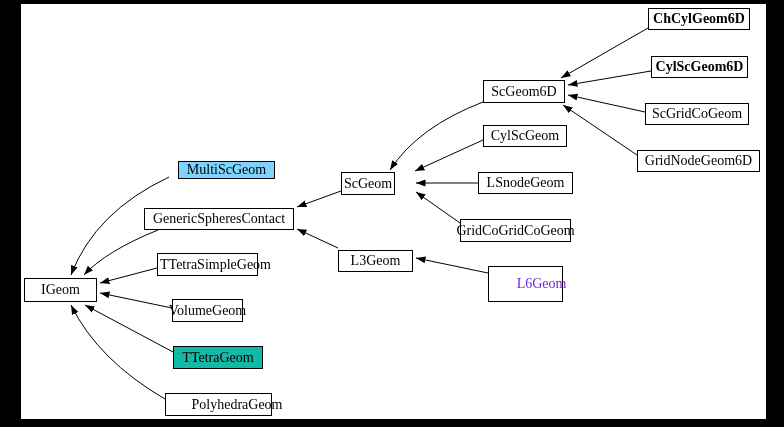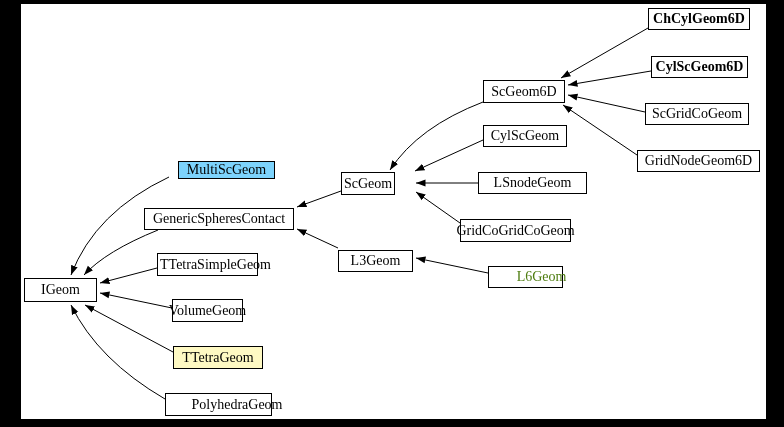--- a/index.html
+++ b/index.html
@@ -72,27 +72,27 @@
       <path d="M651,71 L568,85" fill="none" stroke="#000000" stroke-width="1" marker-end="url(#arrow)"></path>
       <path d="M645,112 L568,95" fill="none" stroke="#000000" stroke-width="1" marker-end="url(#arrow)"></path>
       <path d="M637,155 L563,105" fill="none" stroke="#000000" stroke-width="1" marker-end="url(#arrow)"></path>
     </svg>
   <div id="nodes">
       <div class="node" style="left: 24px; top: 278px; width: 73px; height: 24px; background: rgb(255, 255, 255); border-color: rgb(0, 0, 0); color: rgb(0, 0, 0);">IGeom</div>
       <div class="node" style="left: 170px; top: 161px; width: 97px; height: 18px; background: #7dd3fc; border-color: rgb(0, 0, 0); color: rgb(0, 0, 0); margin-left: 8px;">MultiScGeom</div>
       <div class="node" style="left: 144px; top: 208px; width: 150px; height: 22px; background: rgb(255, 255, 255); border-color: rgb(0, 0, 0); color: rgb(0, 0, 0);">GenericSpheresContact</div>
       <div class="node" style="left: 157px; top: 253px; width: 101px; height: 23px; background: rgb(255, 255, 255); border-color: rgb(0, 0, 0); color: rgb(0, 0, 0); padding-left: 16px;">TTetraSimpleGeom</div>
       <div class="node" style="left: 172px; top: 299px; width: 71px; height: 23px; background: rgb(255, 255, 255); border-color: rgb(0, 0, 0); color: rgb(0, 0, 0);">VolumeGeom</div>
-      <div class="node" style="left: 173px; top: 346px; width: 90px; height: 23px; background: #fef9c3; border-color: rgb(0, 0, 0); color: rgb(0, 0, 0);">TTetraGeom</div>
+      <div class="node" style="left: 173px; top: 346px; width: 90px; height: 23px; background: #14b8a6; border-color: rgb(0, 0, 0); color: rgb(0, 0, 0);">TTetraGeom</div>
       <div class="node" style="left: 165px; top: 393px; width: 107px; height: 23px; background: rgb(255, 255, 255); border-color: rgb(0, 0, 0); color: rgb(0, 0, 0); padding-left: 37px;">PolyhedraGeom</div>
       <div class="node" style="left: 341px; top: 172px; width: 54px; height: 23px; background: rgb(255, 255, 255); border-color: rgb(0, 0, 0); color: rgb(0, 0, 0);">ScGeom</div>
       <div class="node" style="left: 338px; top: 242px; width: 75px; height: 22px; background: rgb(255, 255, 255); border-color: rgb(0, 0, 0); color: rgb(0, 0, 0); margin-top: 8px;">L3Geom</div>
       <div class="node" style="left: 483px; top: 80px; width: 82px; height: 23px; background: rgb(255, 255, 255); border-color: rgb(0, 0, 0); color: rgb(0, 0, 0);">ScGeom6D</div>
       <div class="node" style="left: 483px; top: 125px; width: 84px; height: 22px; background: rgb(255, 255, 255); border-color: rgb(0, 0, 0); color: rgb(0, 0, 0);">CylScGeom</div>
-      <div class="node" style="left: 478px; top: 172px; width: 109px; height: 22px; background: rgb(255, 255, 255); border-color: rgb(0, 0, 0); color: rgb(0, 0, 0);">LSnodeGeom</div>
+      <div class="node" style="left: 478px; top: 172px; width: 95px; height: 22px; background: rgb(255, 255, 255); border-color: rgb(0, 0, 0); color: rgb(0, 0, 0);">LSnodeGeom</div>
       <div class="node" style="left: 460px; top: 219px; width: 111px; height: 23px; background: rgb(255, 255, 255); border-color: rgb(0, 0, 0); color: rgb(0, 0, 0);">GridCoGridCoGeom</div>
-      <div class="node" style="left: 488px; top: 266px; width: 75px; height: 22px; background: rgb(255, 255, 255); border-color: rgb(0, 0, 0); color: #4d7c0f; padding-left: 32px;">L6Geom</div>
+      <div class="node" style="left: 488px; top: 266px; width: 75px; height: 36px; background: rgb(255, 255, 255); border-color: rgb(0, 0, 0); color: #6d28d9; padding-left: 32px;">L6Geom</div>
       <div class="node" style="left: 648px; top: 8px; width: 102px; height: 22px; background: rgb(255, 255, 255); border-color: rgb(0, 0, 0); color: rgb(0, 0, 0); font-weight: bold;">ChCylGeom6D</div>
       <div class="node" style="left: 651px; top: 56px; width: 97px; height: 22px; background: rgb(255, 255, 255); border-color: rgb(0, 0, 0); color: rgb(0, 0, 0); font-weight: bold;">CylScGeom6D</div>
       <div class="node" style="left: 645px; top: 103px; width: 104px; height: 22px; background: rgb(255, 255, 255); border-color: rgb(0, 0, 0); color: rgb(0, 0, 0);">ScGridCoGeom</div>
       <div class="node" style="left: 637px; top: 150px; width: 123px; height: 22px; background: rgb(255, 255, 255); border-color: rgb(0, 0, 0); color: rgb(0, 0, 0);">GridNodeGeom6D</div>
     </div>
 </div>
 
 </body></html>

